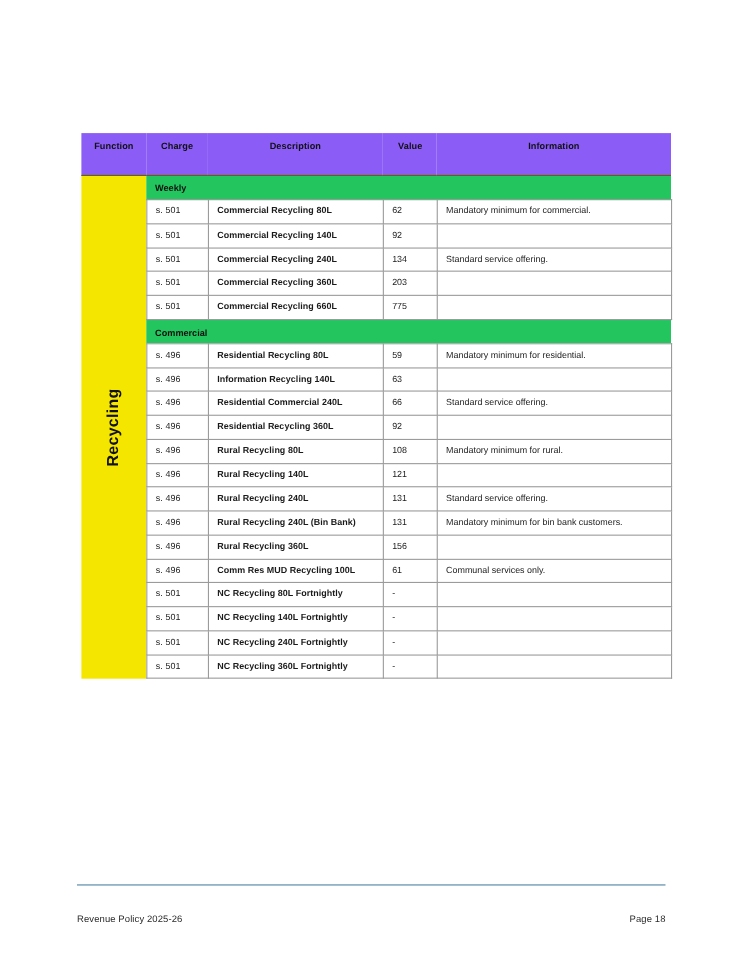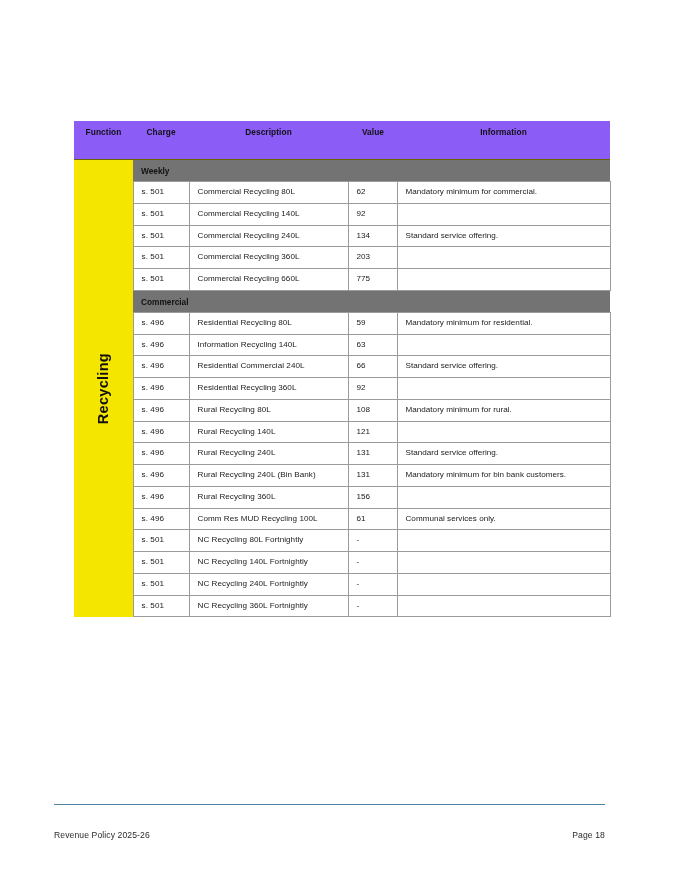--- a/index.html
+++ b/index.html
@@ -50,21 +50,21 @@
     border: none;
     letter-spacing: 0.1px;
   }
   .hdr-row th.th-value { padding-left: 9px; }
   .hdr-row {
     border-bottom: 1.6px solid #6b6200;
   }
 
   
   .group-row td {
-    background: #737373;
+    background: #22c55e;
     font-weight: bold;
     font-size: 8.3px;
     color: #111111;
     padding: 6px 8px 5px 8px;
     border: none;
   }
 
   
   td.function-cell {
     background: #F5E600;
@@ -97,29 +97,30 @@
   }
   .data-row td.cell-value {
     text-align: left;
     padding-right: 9px;
   }
   .data-row td.cell-charge {
     letter-spacing: 0.1px;
   }
   .data-row td.cell-desc {
     letter-spacing: 0.05px;
+    font-weight: bold;
   }
   .data-row td.cell-info {
     letter-spacing: 0.02px;
   }
 
   
   .footer {
     position: absolute;
-    left: 54px;
+    left: 70px;
     right: 70px;
     bottom: 35px;
     margin-top: 24px;
   }
   .footer-rule {
     height: 0;
     border-top: 1.6px solid #4E82A3;
     margin-bottom: 25px;
   }
   .footer-row {

